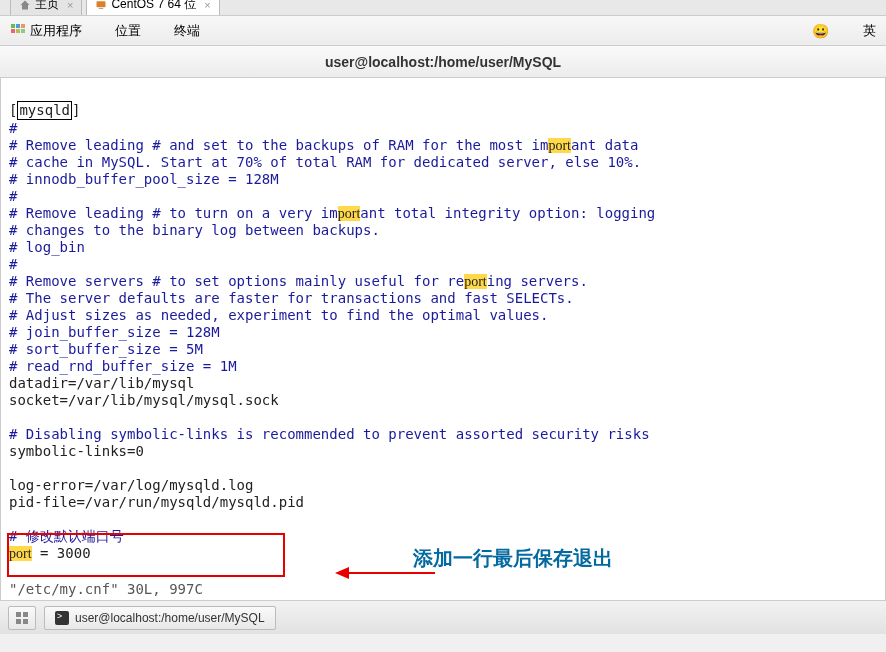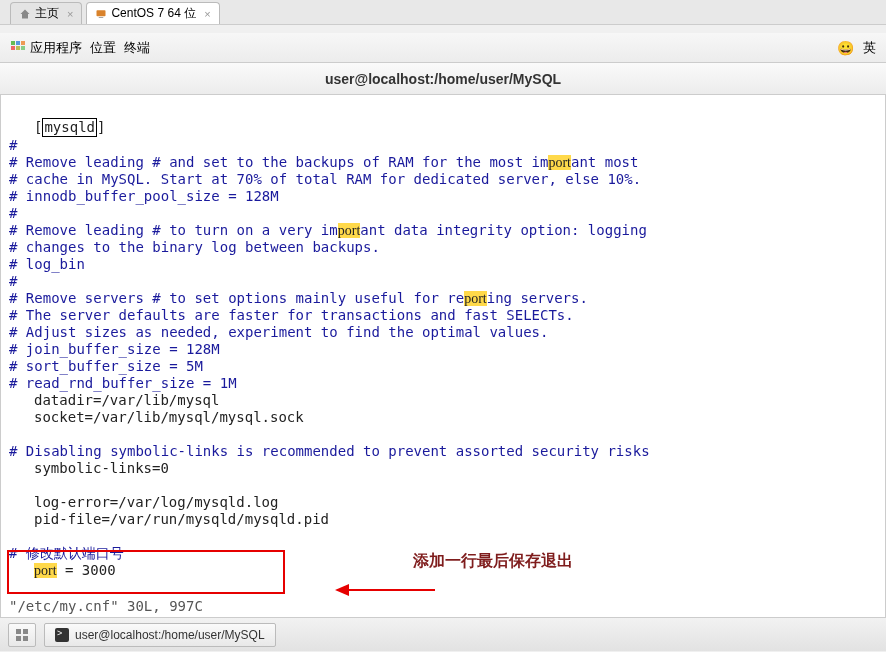--- a/index.html
+++ b/index.html
@@ -8,21 +8,21 @@
     font-family: "Microsoft YaHei", "SimSun", sans-serif;
     font-size: 13px;
     background: #f0f0f0;
     width: 886px;
     height: 652px;
     overflow: hidden;
   }
   .tab-bar {
     background: #e8e8e8;
     border-bottom: 1px solid #ccc;
-    height: 25px;
+    height: 16px;
     display: flex;
     align-items: flex-end;
     padding-left: 10px;
   }
   .tab {
     background: #fff;
     border: 1px solid #bbb;
     border-bottom: none;
     border-radius: 4px 4px 0 0;
     padding: 2px 8px;
@@ -37,22 +37,21 @@
   .tab .close { color: #999; font-size: 11px; margin-left: 4px; cursor: pointer; }
   .tab .icon-home { width:12px; height:12px; display:inline-block; }
   .tab .icon-vm { width:12px; height:12px; display:inline-block; }
   .menu-bar {
     background: linear-gradient(#f7f7f7,#ececec);
     border-bottom: 1px solid #ccc;
     height: 30px;
     display: flex;
     align-items: center;
     padding: 0 10px;
-    gap: 8px;
-    margin-top: 8px;
+    gap: 33px;
   }
   .menu-bar .spacer { flex:1; }
   .menu-bar .emoji-icon { font-size:14px; }
   .menu-bar .lang { font-size:13px; }
   .app-icon { width:16px; height:16px; display:inline-block; margin-right:4px; vertical-align:middle;}
   .title-bar {
     background: linear-gradient(#fafafa,#ececec);
     border-bottom: 1px solid #ccc;
     height: 32px;
     display:flex;
@@ -69,21 +68,21 @@
     line-height:17px;
     color:#1a1a9c;
     padding:6px 8px 6px 8px;
     white-space:pre;
     position:relative;
     height: 522px;
     overflow:hidden;
     border-left:1px solid #ccc;
     border-right:1px solid #ccc;
   }
-  .terminal .plain { color:#222;margin-left:25px; }
+  .terminal .plain { color:#222; }
   .hl { background:#ffd94a; color:#222;font-family:Liberation Serif, serif; }
   .redbox {
     position:absolute;
     border:2px solid #e60000;
     left:6px;
     top:455px;
     width:278px;
     height:44px;
     pointer-events:none;
   }
@@ -91,24 +90,24 @@
     position:absolute;
     left:300px;
     top:468px;
     width:100px;
     height:20px;
     pointer-events:none;
   }
   .annot {
     position:absolute;
     left:412px;
-    top:457px;
-    color:#7f1d1d;
+    top:472px;
+    color:#0369a1;
     font-family:"SimSun","Microsoft YaHei",sans-serif;
-    font-size:16px;
+    font-size:20px;
     font-weight:bold;
   }
   .annot-status {
     position:absolute;
     left:8px;
     top:503px;
     color:#555;
     font-family:"DejaVu Sans Mono",monospace;
     font-size:14px;
   }
@@ -185,25 +184,25 @@
   <span class="lang">英</span>
 </div>
 
 <div class="title-bar">
   <span>user@localhost:/home/user/MySQL</span>
 </div>
 
 <div class="terminal">
 <span class="plain"><span>[</span><span class="cursor-box">mysqld</span><span>]</span></span>
 <span>#</span>
-<span><span># Remove leading # and set to the backups of RAM for the most im</span><span class="hl">port</span><span>ant most</span></span>
+<span><span># Remove leading # and set to the backups of RAM for the most im</span><span class="hl">port</span><span>ant data</span></span>
 <span># cache in MySQL. Start at 70% of total RAM for dedicated server, else 10%.</span>
 <span># innodb_buffer_pool_size = 128M</span>
 <span>#</span>
-<span><span># Remove leading # to turn on a very im</span><span class="hl">port</span><span>ant data integrity option: logging</span></span>
+<span><span># Remove leading # to turn on a very im</span><span class="hl">port</span><span>ant total integrity option: logging</span></span>
 <span># changes to the binary log between backups.</span>
 <span># log_bin</span>
 <span>#</span>
 <span><span># Remove servers # to set options mainly useful for re</span><span class="hl">port</span><span>ing servers.</span></span>
 <span># The server defaults are faster for transactions and fast SELECTs.</span>
 <span># Adjust sizes as needed, experiment to find the optimal values.</span>
 <span># join_buffer_size = 128M</span>
 <span># sort_buffer_size = 5M</span>
 <span># read_rnd_buffer_size = 1M</span>
 <span class="plain">datadir=/var/lib/mysql</span>

